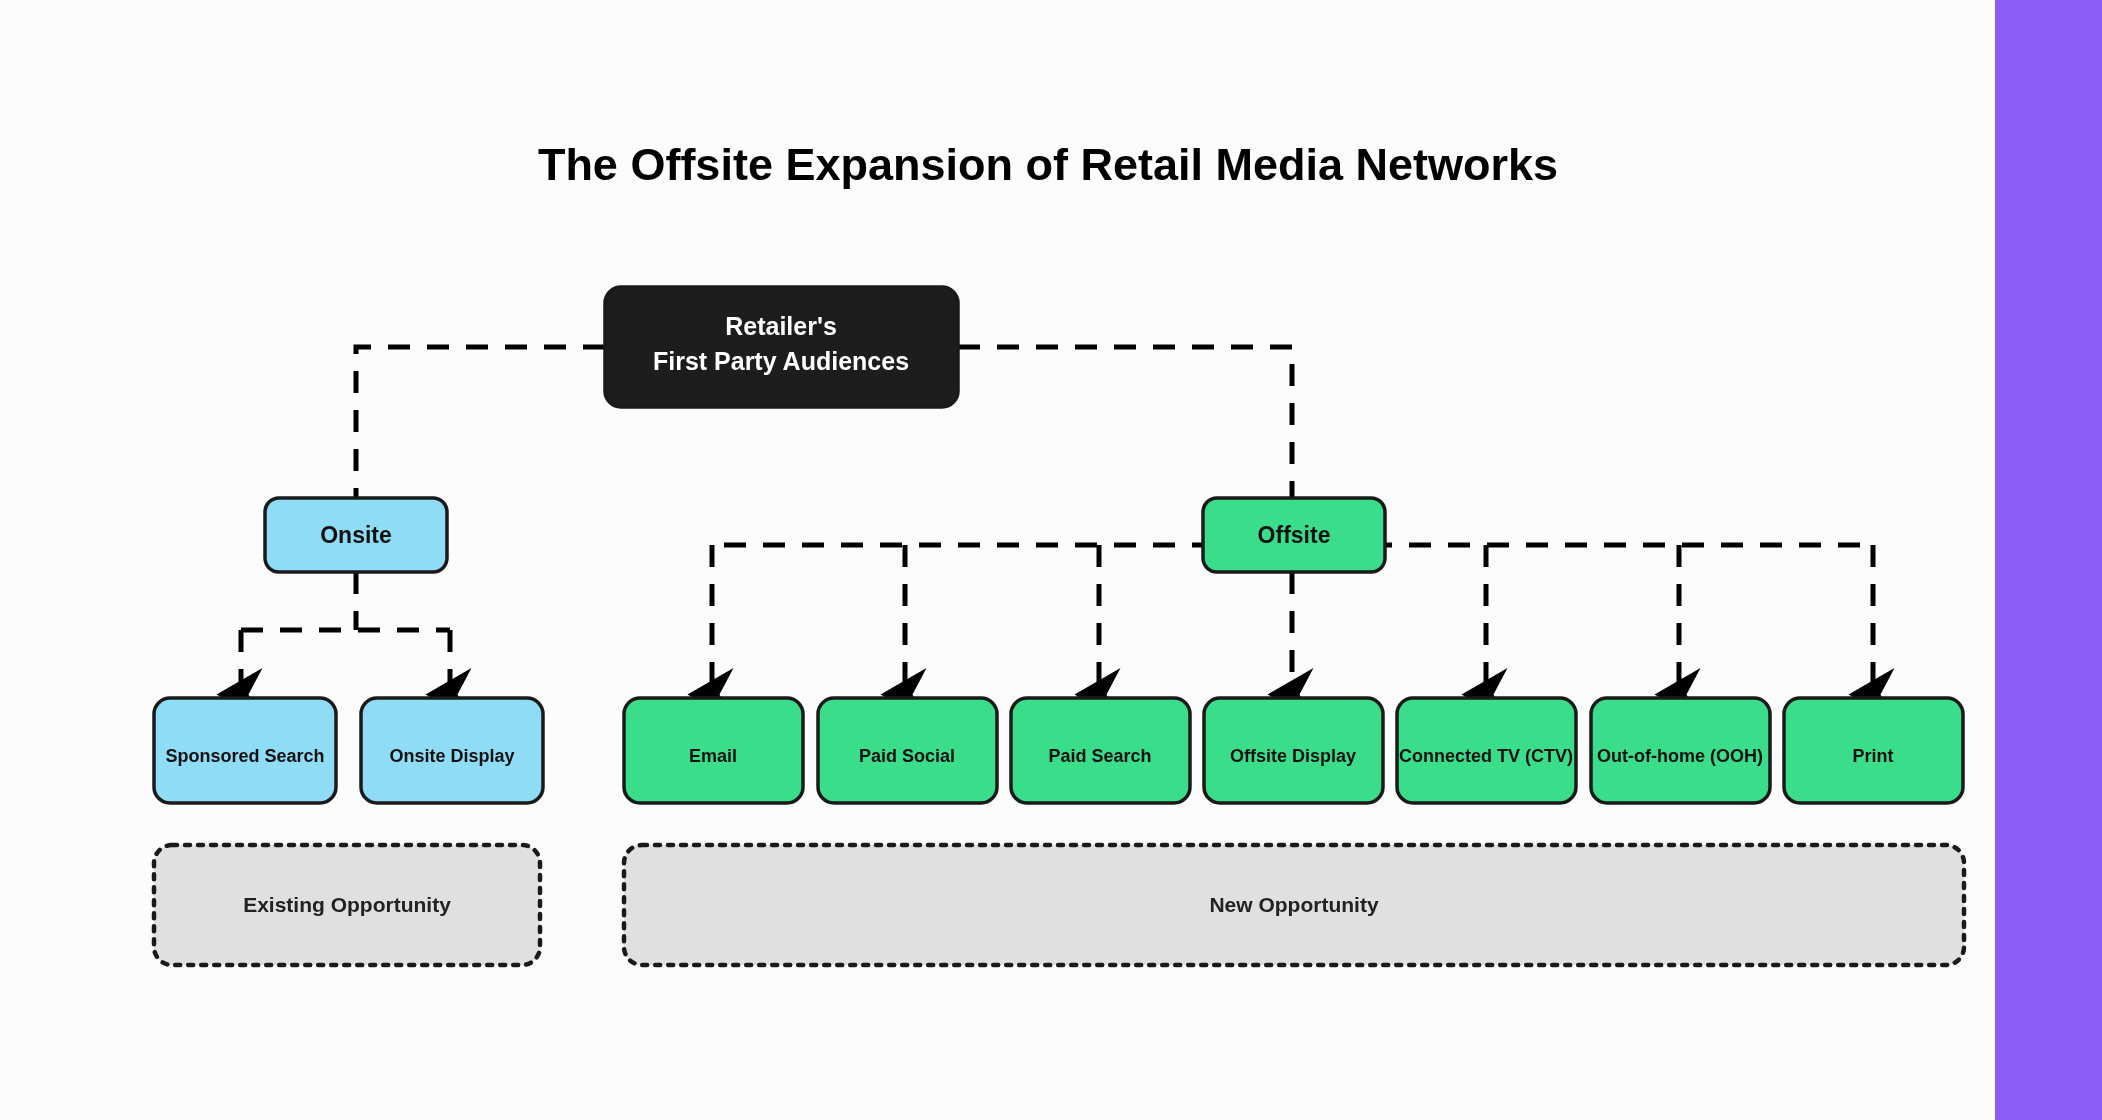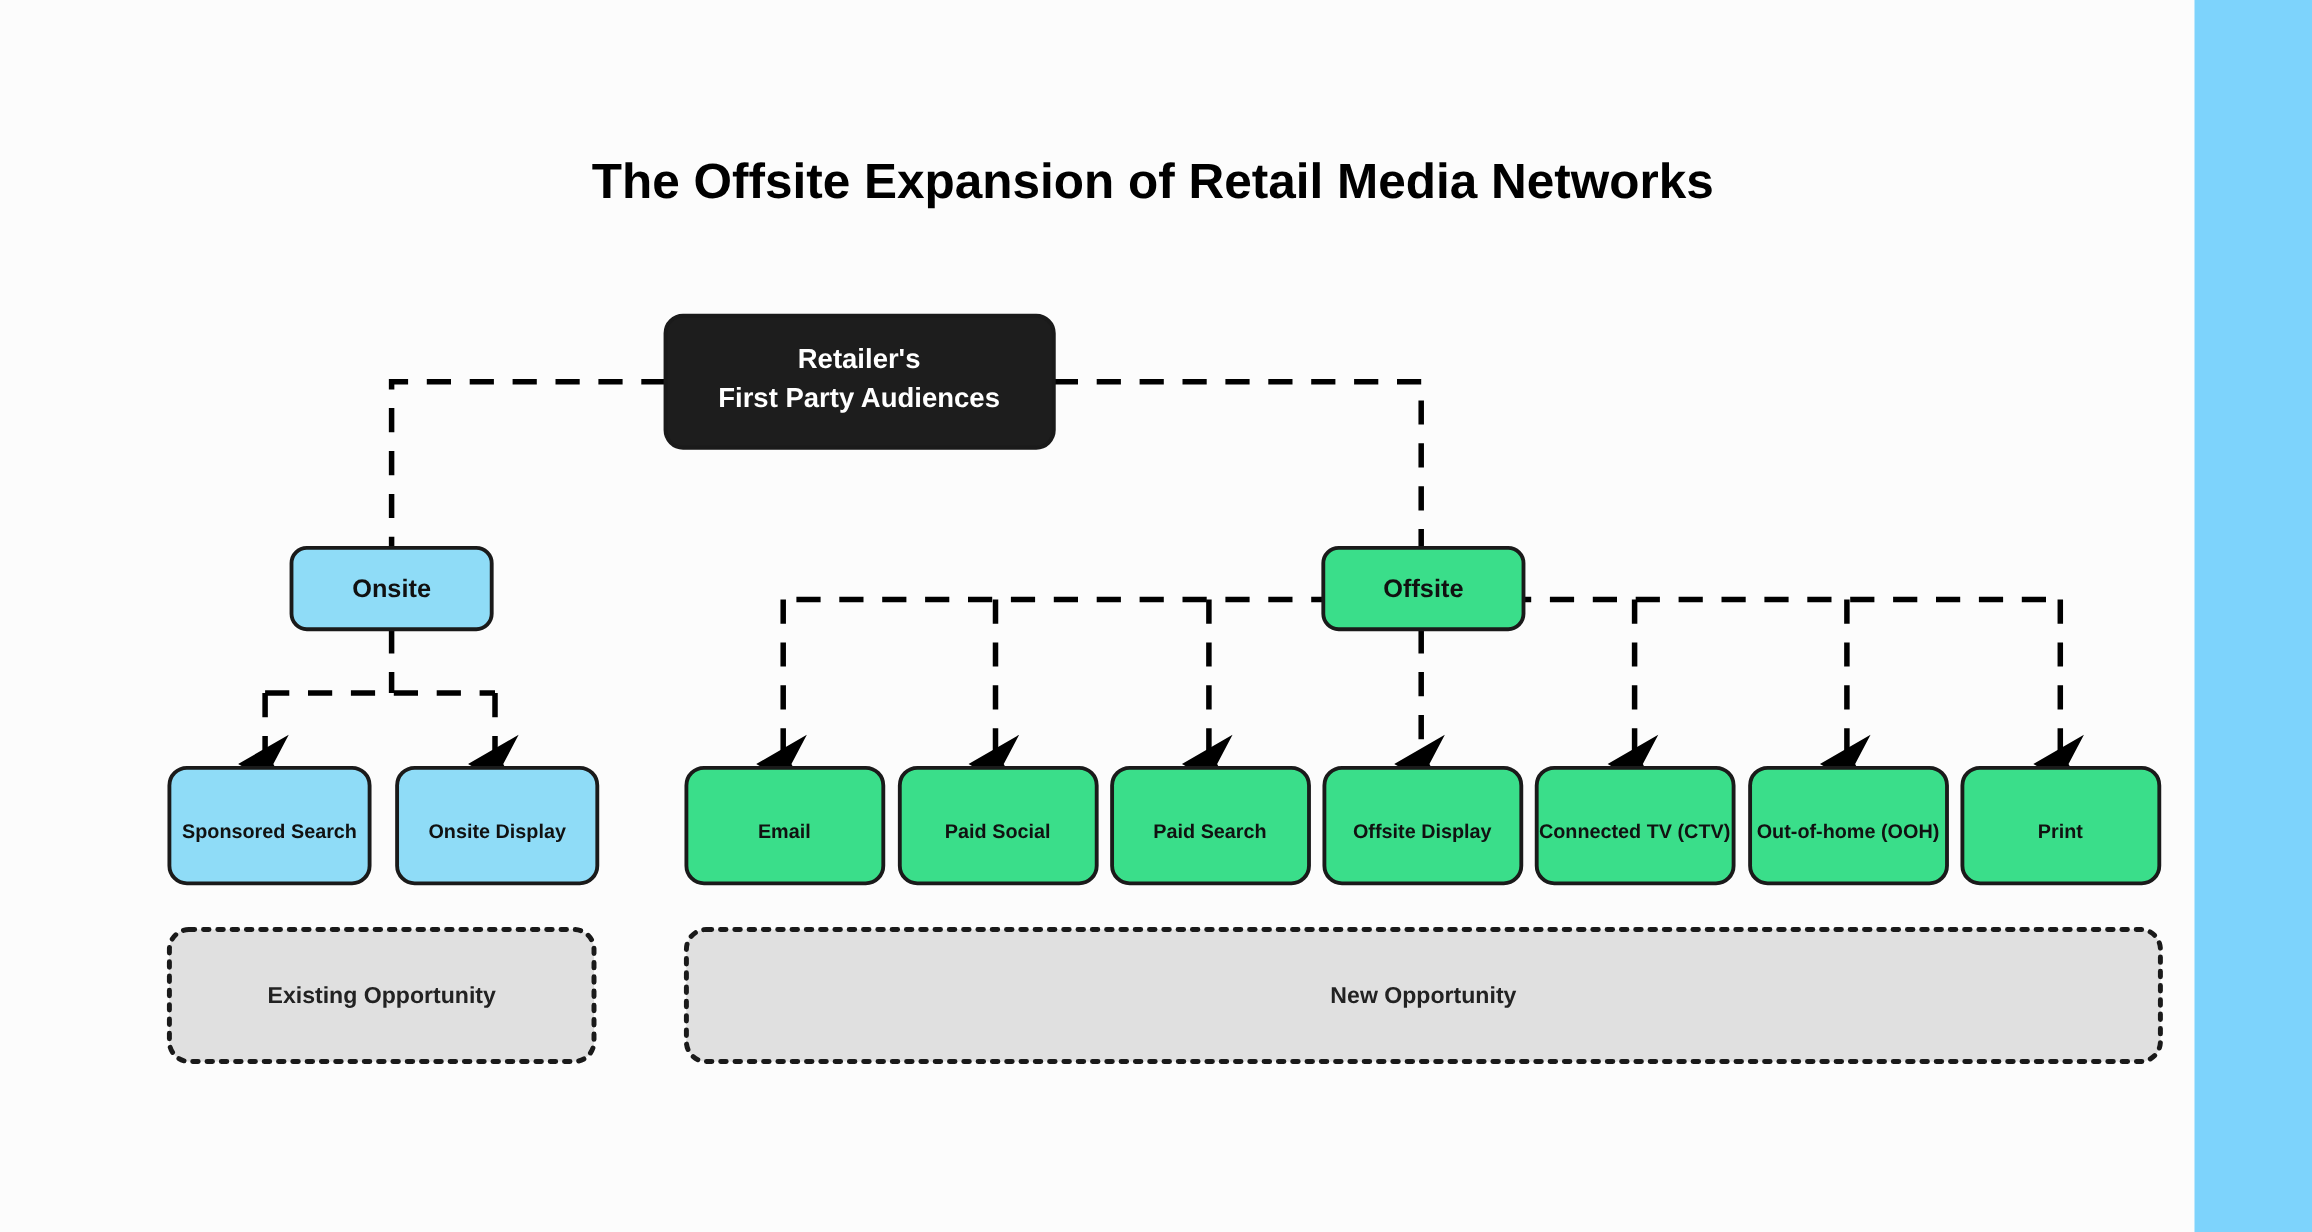--- a/index.html
+++ b/index.html
@@ -9,21 +9,21 @@
     background: #ffffff;
     width: 2102px;
     height: 1120px;
     overflow: hidden;
     font-family: "Liberation Sans", sans-serif;
   }
   #canvas {
     position: relative;
     width: 2102px;
     height: 1120px;
-    background: #7dd3fc;
+    background: #8b5cf6;
   }
   #diagram-surface {
     position: absolute;
     left: 0;
     top: 0;
     width: 1995px;
     height: 1120px;
     background: #fcfcfc;
   }
   #diagram-svg {

